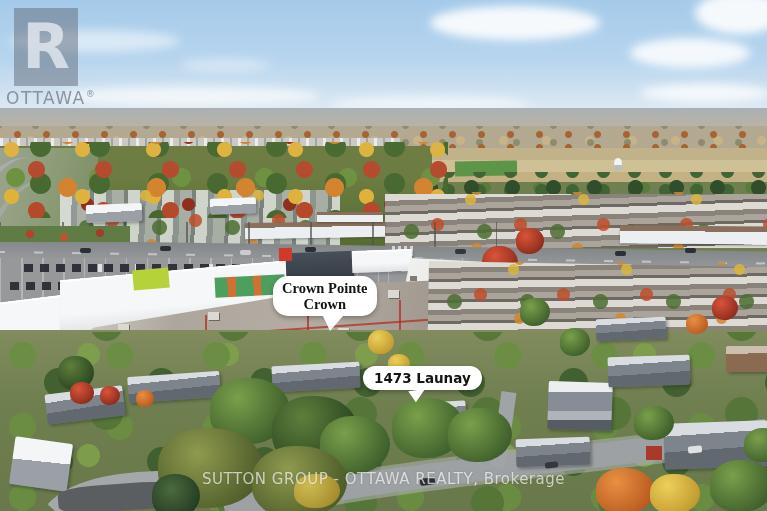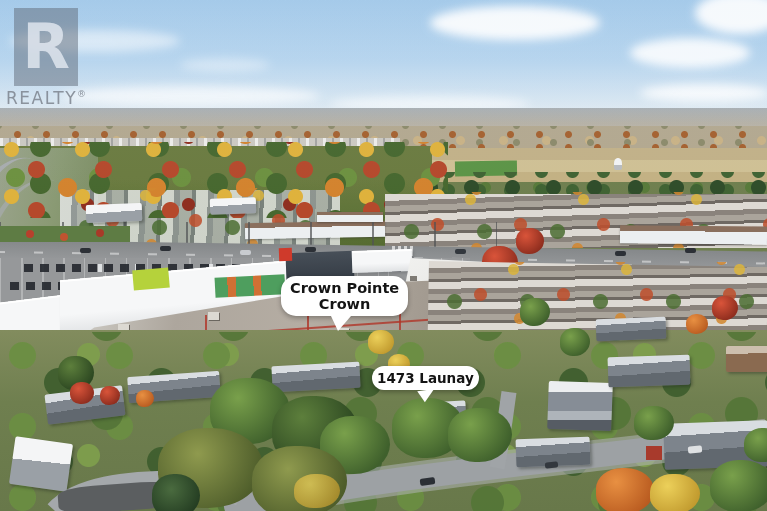--- a/index.html
+++ b/index.html
@@ -95,23 +95,23 @@
   .house-tall{background:linear-gradient(178deg,#eceef0 0 22%,#868d96 22% 60%,#aeb4ba 60% 78%,#565c64 78%);}
   .boat{background:linear-gradient(90deg,#f2f3f4 70%,#2e3338);border-radius:40% 60% 60% 40%;}
   .shed{background:#a83a2c;}
   .car{position:absolute;border-radius:2px;}
   .asphalt{background:#5b5e60;border-radius:30%;}
   .tint{left:0;top:0;width:767px;height:511px;background:linear-gradient(180deg,rgba(190,215,240,.08),rgba(0,0,0,0) 40%);pointer-events:none;}
   
   .bubble{position:absolute;background:#fff;color:#141414;font-weight:bold;text-align:center;
     box-shadow:0 2px 5px rgba(0,0,0,.3);z-index:50;}
   .bubble .tail{position:absolute;top:100%;width:0;height:0;border-style:solid;}
-  .crown{left:281px;top:276px;padding:4px 9px;border-radius:15px;font-size:14.5px;line-height:16px;}
+  .crown{left:273px;top:276px;padding:4px 9px;border-radius:15px;font-size:14.5px;line-height:16px;font-family:Liberation Serif, serif;}
   .crown .tail{left:50px;border-width:15px 13px 0 7px;border-color:#fff transparent transparent transparent;}
-  .launay{left:363px;top:366px;padding:4px 5px;border-radius:12px;font-size:13.5px;line-height:16px;margin-left:9px;}
+  .launay{left:363px;top:366px;padding:4px 11px;border-radius:12px;font-size:13.5px;line-height:16px;}
   .launay .tail{left:46px;border-width:12px 11px 0 6px;border-color:#fff transparent transparent transparent;transform:rotate(-8deg);}
   .realtor{left:6px;top:6px;z-index:60;}
   .rblock{position:absolute;left:8px;top:2px;width:64px;height:78px;background:rgba(96,106,120,.5);
     display:flex;align-items:center;justify-content:center;}
   .rblock span{font-size:62px;font-weight:bold;color:rgba(226,232,240,.82);line-height:1;font-family:"DejaVu Sans",sans-serif;}
   .rtext{position:absolute;left:0;top:82px;font-size:17px;letter-spacing:1.5px;color:rgba(125,132,142,.85);white-space:nowrap;}
   .rtext .reg{font-size:9px;vertical-align:super;letter-spacing:0;}
   .brokerage{left:0;top:470px;width:767px;text-align:center;z-index:60;font-size:15px;letter-spacing:.5px;
     color:rgba(255,255,255,.68);text-shadow:0 0 2px rgba(0,0,0,.18);white-space:nowrap;}
 </style>
@@ -275,17 +275,18 @@
   <div class="bubble launay">
     <span>1473 Launay</span>
     <div class="tail"></div>
   </div>
 
   <div class="abs realtor">
     <div class="rblock">
       <span>R</span>
     </div>
     <div class="rtext">
-      <span>REALTY</span><span class="reg">®</span>
+      <span>OTTAWA</span><span class="reg">®</span>
     </div>
   </div>
+  <div class="abs brokerage">SUTTON GROUP - OTTAWA REALTY, Brokerage</div>
 
 </div>
 
 </body></html>

